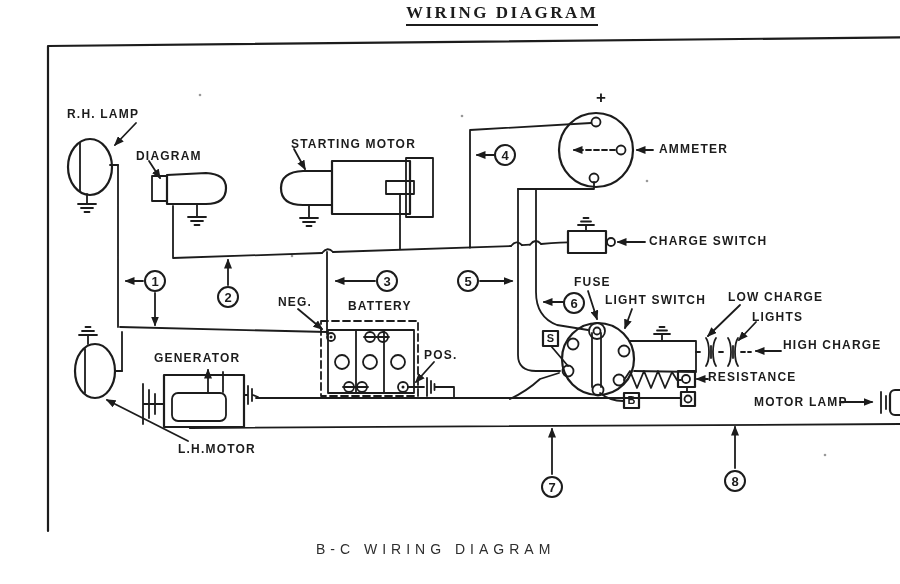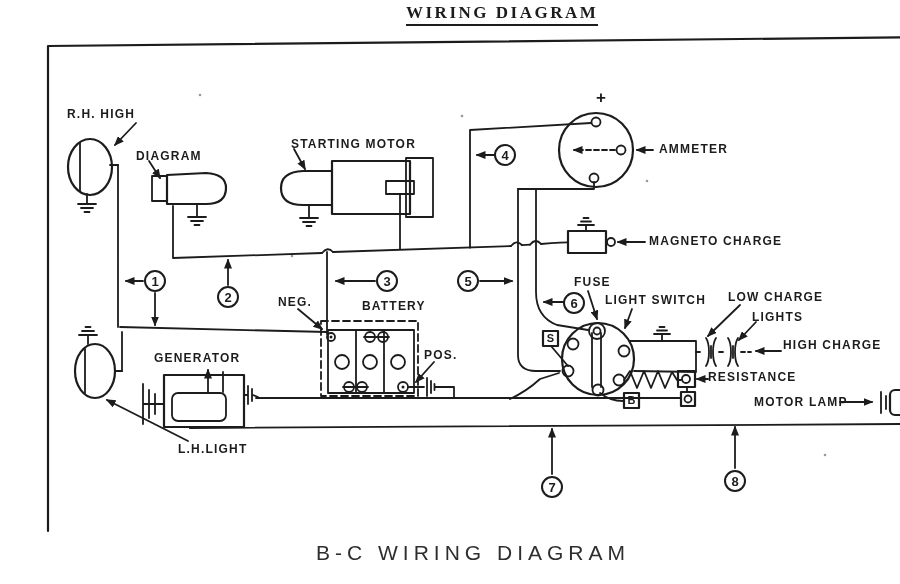--- a/index.html
+++ b/index.html
@@ -13,21 +13,21 @@
        white-space:nowrap;}
   .plus{font-size:17px;letter-spacing:0;}
   .wnum{position:absolute;width:22px;height:22px;border:2px solid var(--ink);border-radius:50%;
         display:flex;align-items:center;justify-content:center;font-size:13px;font-weight:700;
         color:var(--ink);box-sizing:border-box;background:transparent;}
   .tlabel{position:absolute;width:15px;height:15px;line-height:15px;text-align:center;
           font-size:11px;font-weight:700;color:var(--ink);}
   #top-title{position:absolute;left:366px;top:3px;font-family:"Liberation Serif",serif;
              font-size:17px;font-weight:700;letter-spacing:2.5px;color:var(--ink);
              border-bottom:2.5px solid var(--ink);padding-bottom:1px;white-space:nowrap;}
-  #bottom-title{position:absolute;left:276px;top:541px;font-size:21px;letter-spacing:5px;
+  #bottom-title{position:absolute;left:276px;top:541px;font-size:14px;letter-spacing:5px;
                 color:#2e2e2e;white-space:nowrap;text-align:right;}
 </style>
 </head>
 <body>
 
 <div id="stage">
 
   <svg id="linework" width="900" height="584" viewBox="0 0 900 584">
     <defs>
       <marker id="ah" viewBox="0 0 10 8" refX="8.5" refY="4" markerWidth="10" markerHeight="8" orient="auto-start-reverse" markerUnits="userSpaceOnUse">
@@ -191,38 +191,38 @@
       <circle cx="160" cy="95" r="1.3" fill="#1c1c1c"></circle>
       <circle cx="252" cy="256" r="1.3" fill="#1c1c1c"></circle>
       <circle cx="607" cy="181" r="1.3" fill="#1c1c1c"></circle>
       <circle cx="785" cy="455" r="1.3" fill="#1c1c1c"></circle>
     </g>
   </svg>
 
   <div id="top-title">WIRING DIAGRAM</div>
   <div id="bottom-title">B-C WIRING DIAGRAM</div>
 
-  <div class="lbl" style="left:27px;top:107px">R.H. HIGH</div>
+  <div class="lbl" style="left:27px;top:107px">R.H. LAMP</div>
   <div class="lbl" style="left:96px;top:149px">DIAGRAM</div>
   <div class="lbl" style="left:251px;top:137px">STARTING MOTOR</div>
   <div class="lbl" style="left:619px;top:142px">AMMETER</div>
   <div class="lbl plus" style="left:556px;top:88px">+</div>
-  <div class="lbl" style="left:609px;top:234px">MAGNETO CHARGE</div>
+  <div class="lbl" style="left:609px;top:234px">CHARGE SWITCH</div>
   <div class="lbl" style="left:534px;top:275px">FUSE</div>
   <div class="lbl" style="left:565px;top:293px">LIGHT SWITCH</div>
   <div class="lbl" style="left:688px;top:290px">LOW CHARGE</div>
   <div class="lbl" style="left:712px;top:310px">LIGHTS</div>
   <div class="lbl" style="left:743px;top:338px">HIGH CHARGE</div>
   <div class="lbl" style="left:668px;top:370px">RESISTANCE</div>
   <div class="lbl" style="left:714px;top:395px">MOTOR LAMP</div>
-  <div class="lbl" style="left:322px;top:299px">BATTERY</div>
+  <div class="lbl" style="left:308px;top:299px">BATTERY</div>
   <div class="lbl" style="left:238px;top:295px">NEG.</div>
   <div class="lbl" style="left:384px;top:348px">POS.</div>
   <div class="lbl" style="left:114px;top:351px">GENERATOR</div>
-  <div class="lbl" style="left:138px;top:442px">L.H.LIGHT</div>
+  <div class="lbl" style="left:138px;top:442px">L.H.MOTOR</div>
 
   <div class="tlabel" style="left:503px;top:331px">S</div>
   <div class="tlabel" style="left:584px;top:393px">B</div>
 
   <div class="wnum" style="left:104px;top:270px">1</div>
   <div class="wnum" style="left:177px;top:286px">2</div>
   <div class="wnum" style="left:336px;top:270px">3</div>
   <div class="wnum" style="left:454px;top:144px">4</div>
   <div class="wnum" style="left:417px;top:270px">5</div>
   <div class="wnum" style="left:523px;top:292px">6</div>

